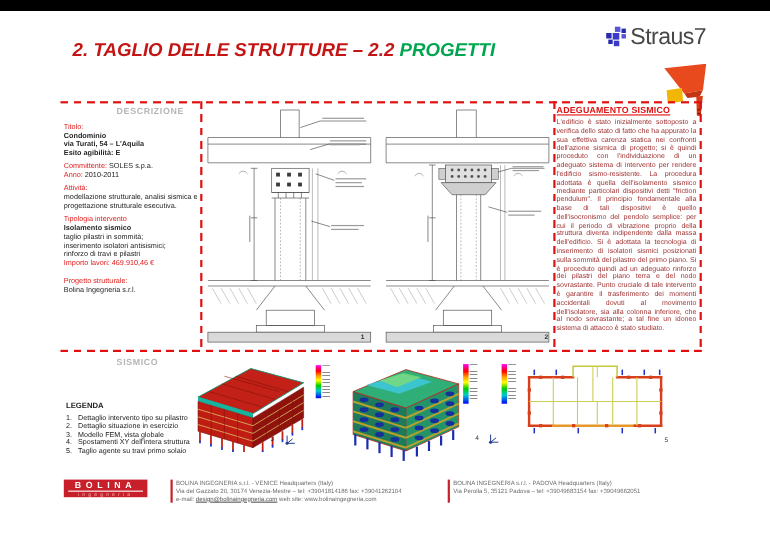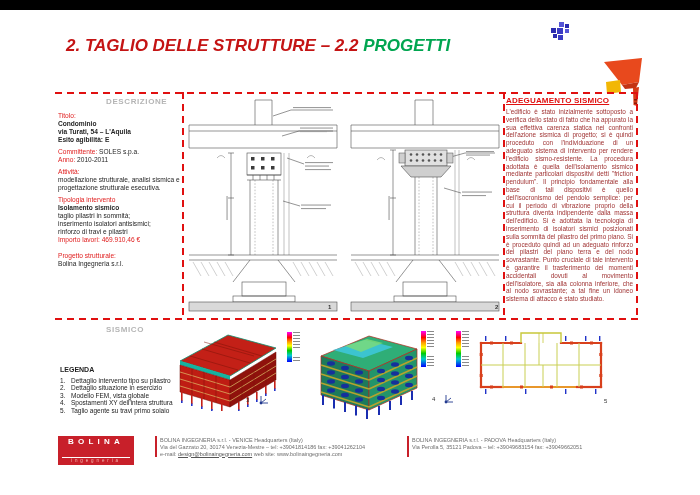--- a/index.html
+++ b/index.html
@@ -50,21 +50,21 @@
   .sticks{ position:absolute; width:7px;
            background:repeating-linear-gradient(to bottom,#8a8a8a 0,#8a8a8a 0.8px,transparent 0.8px,transparent 3.1px); }
 
   
   .legend { position:absolute; left:60px; top:366px; width:130px; color:#222; }
   .legend-title { font-size:7px; font-weight:bold; margin-bottom:4px; }
   .legend-row { display:flex; font-size:6.5px; line-height:7.4px; }
   .legend-row .n { width:11px; }
 
   
-  .logo-box { position:absolute; left:58px; top:436px; width:76px; height:29px; background:#c8202a;
+  .logo-box { position:absolute; left:58px; top:436px; width:76px; height:16px; background:#c8202a;
               display:flex; flex-direction:column; justify-content:space-between; padding:2px 4px; }
   .logo-top { color:#fff; font-size:8px; font-weight:bold; letter-spacing:4.2px; text-align:center; line-height:1; white-space:nowrap; }
   .logo-bottom { border-top:1px solid #ffffff; padding-top:1px; color:#f4b9b2; font-size:4.5px; letter-spacing:2.9px; text-align:center; line-height:1; white-space:nowrap; }
   .fsep { position:absolute; width:2px; height:21px; top:436px; background:#c8202a; }
   .addr { position:absolute; top:437px; font-size:5.5px; line-height:6.8px; color:#6e6e6e; white-space:nowrap; }
   .addr a, .addr .email { color:#555; text-decoration:underline; }
 </style>
 </head>
 <body>
 
@@ -77,20 +77,21 @@
   <div class="straus">
     <svg width="20" height="20" viewBox="0 0 20 20">
       <rect x="8" y="0" width="5" height="5" fill="#5555d6"></rect>
       <rect x="14" y="2" width="4" height="4" fill="#2b2bb0"></rect>
       <rect x="0" y="6" width="5" height="5" fill="#2b2bb0"></rect>
       <rect x="6" y="6" width="6" height="6" fill="#3a3ac4"></rect>
       <rect x="14" y="7" width="4" height="4" fill="#5555d6"></rect>
       <rect x="2" y="12" width="4" height="4" fill="#2b2bb0"></rect>
       <rect x="7" y="13" width="5" height="5" fill="#3a3ac4"></rect>
     </svg>
+    <span class="straus-text">Straus7</span>
   </div>
 
   <svg class="orange-logo" width="46" height="48" viewBox="0 0 46 48">
     <polygon points="6,4 44,0 41,24 24,27" fill="#e8491d"></polygon>
     <polygon points="24,27 41,24 38,30 27,31" fill="#c33413"></polygon>
     <polygon points="8,24 22,22 23,34 9,36" fill="#f2b705"></polygon>
     <polygon points="35,30 41,29 39,48 35.5,47" fill="#d63c16"></polygon>
     <rect x="36" y="41" width="3" height="1.5" fill="#8b1a08"></rect>
     <rect x="36" y="44.5" width="3" height="1.5" fill="#8b1a08"></rect>
   </svg>

